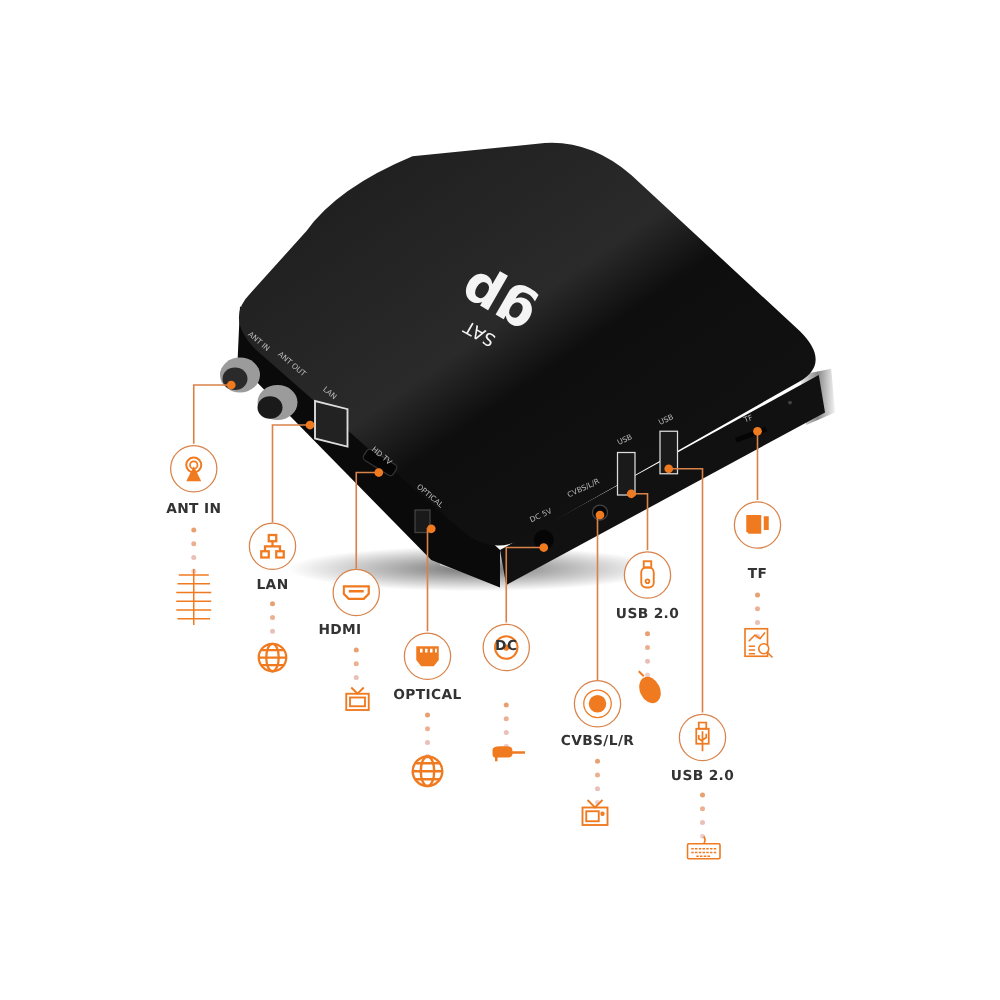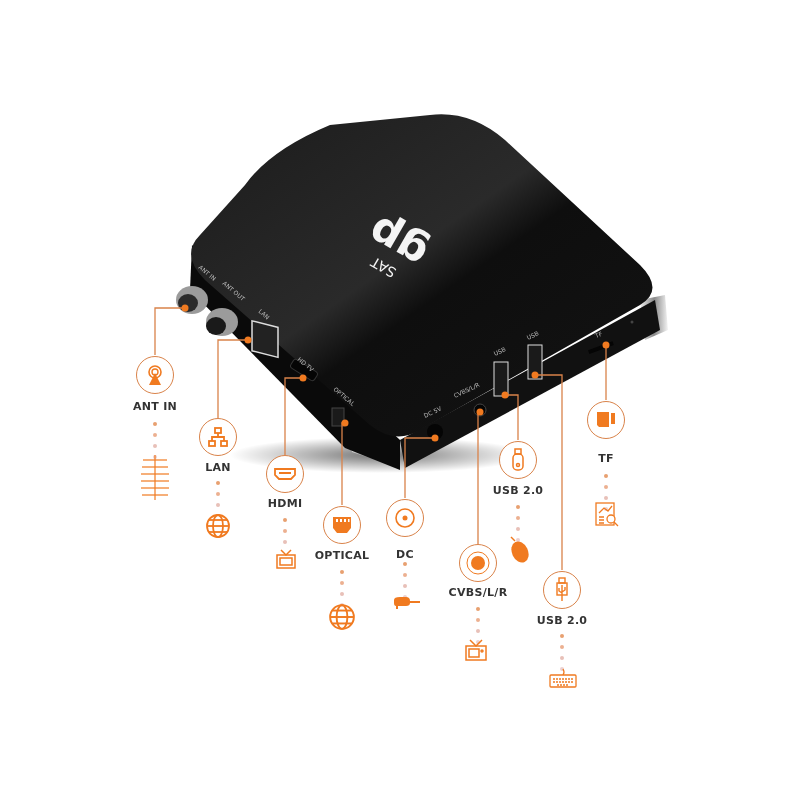--- a/index.html
+++ b/index.html
@@ -161,21 +161,21 @@
       <line x1="4" y1="19" x2="22" y2="19"></line>
     </g>
   </svg>
 
 <div class="circle" style="left:285px;top:474px;">
   <svg width="22" height="12" viewBox="0 0 22 12">
       <path d="M1 1 H21 V7 L17 11 H5 L1 7 Z" fill="#fff" stroke="#f07a20" stroke-width="1.8"></path>
       <rect x="5" y="4" width="12" height="2" fill="#f07a20"></rect>
     </svg>
 </div>
-<div class="lbl" style="left:285px;top:497px;">HDMI</div>
+<div class="lbl" style="left:272px;top:497px;">HDMI</div>
 <div class="dots" style="left:285px;top:518px;">
     <span style="background:#e8a070"></span>
     <span style="background:#ecb090"></span>
     <span style="background:#e8c0b8"></span>
   </div>
 <svg class="abs" style="left:275px;top:548px" width="22" height="22" viewBox="0 0 22 22">
     <g fill="none" stroke="#f07a20" stroke-width="1.5">
       <rect x="2" y="7" width="18" height="13"></rect>
       <rect x="5" y="10" width="12" height="7"></rect>
       <path d="M6 2 L11 7 L16 2"></path>
@@ -209,21 +209,21 @@
       <line x1="4" y1="19" x2="22" y2="19"></line>
     </g>
   </svg>
 
 <div class="circle" style="left:405px;top:518px;">
   <svg width="22" height="22" viewBox="0 0 22 22">
       <circle cx="11" cy="11" r="9" fill="none" stroke="#f07a20" stroke-width="1.6"></circle>
       <circle cx="11" cy="11" r="2.5" fill="#f07a20"></circle>
     </svg>
 </div>
-<div class="lbl" style="left:405px;top:548px;">DC</div>
+<div class="lbl" style="left:405px;top:510px;">DC</div>
 <div class="dots" style="left:405px;top:562px;">
     <span style="background:#e8a070"></span>
     <span style="background:#ecb090"></span>
     <span style="background:#e8c0b8"></span>
     <span style="background:#ecd0d0"></span>
   </div>
 <svg class="abs" style="left:392px;top:596px" width="30" height="14" viewBox="0 0 30 14">
     <path d="M2 4 Q2 1 8 1 L14 1 Q18 1 18 5 L28 5 L28 7 L18 7 Q18 10 14 10 L6 10 L6 13 L4 13 L4 10 Q2 10 2 7 Z" fill="#f07a20"></path>
   </svg>
 

